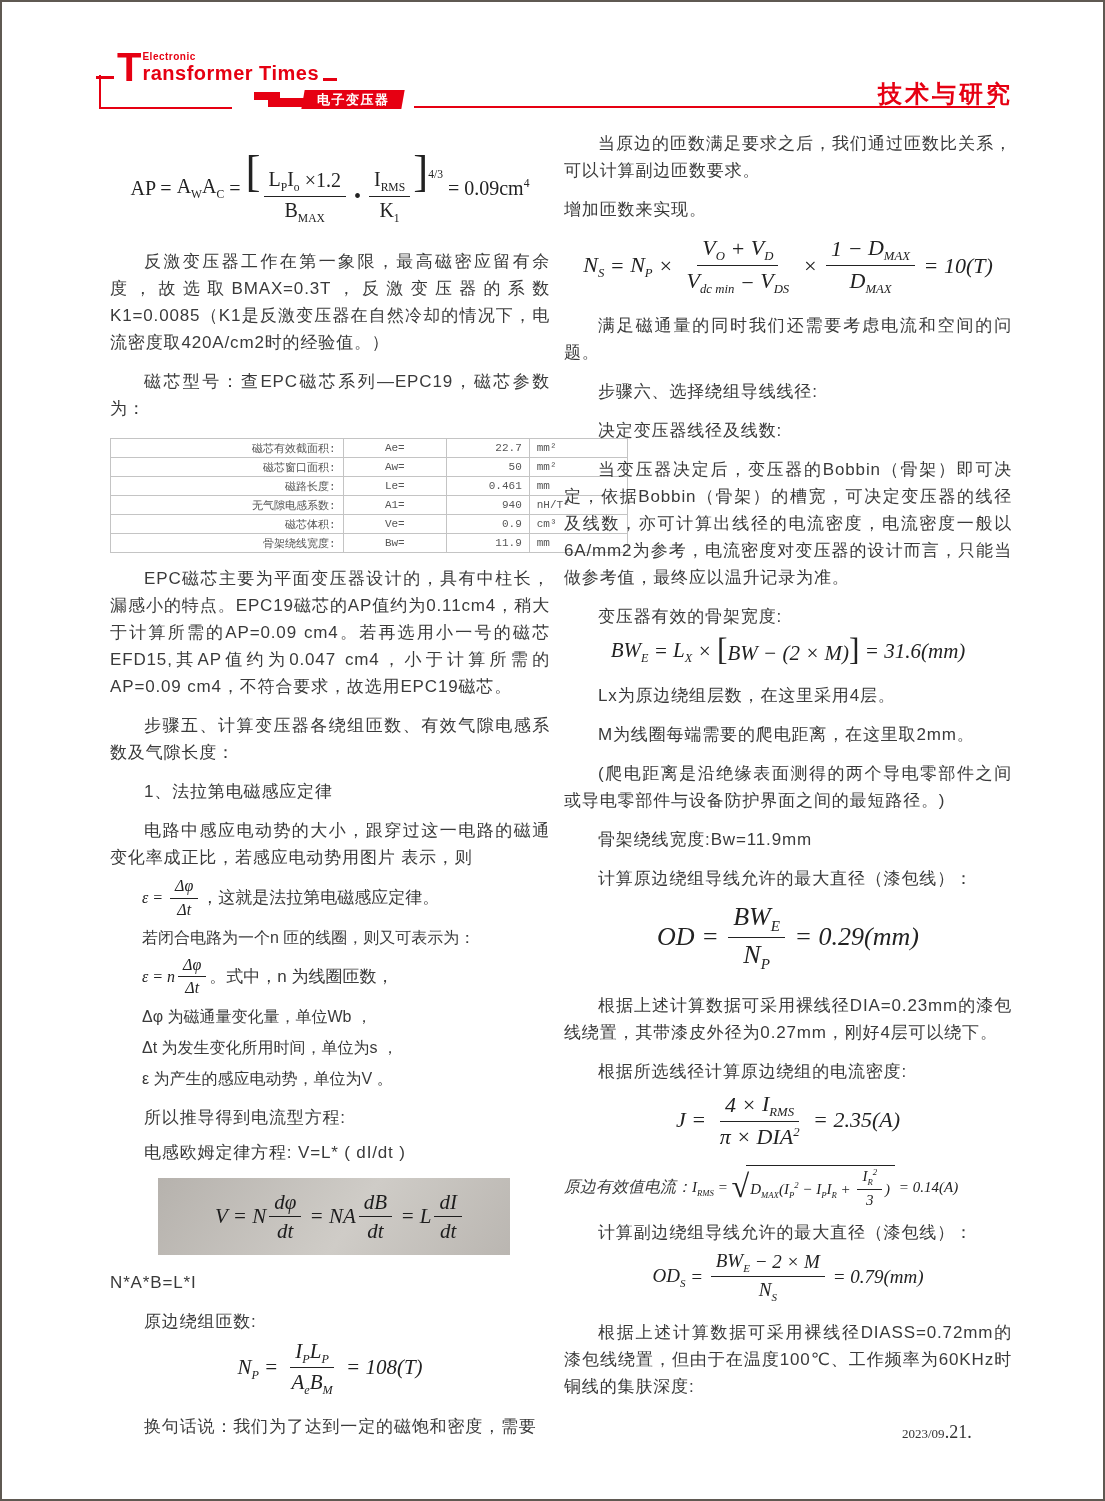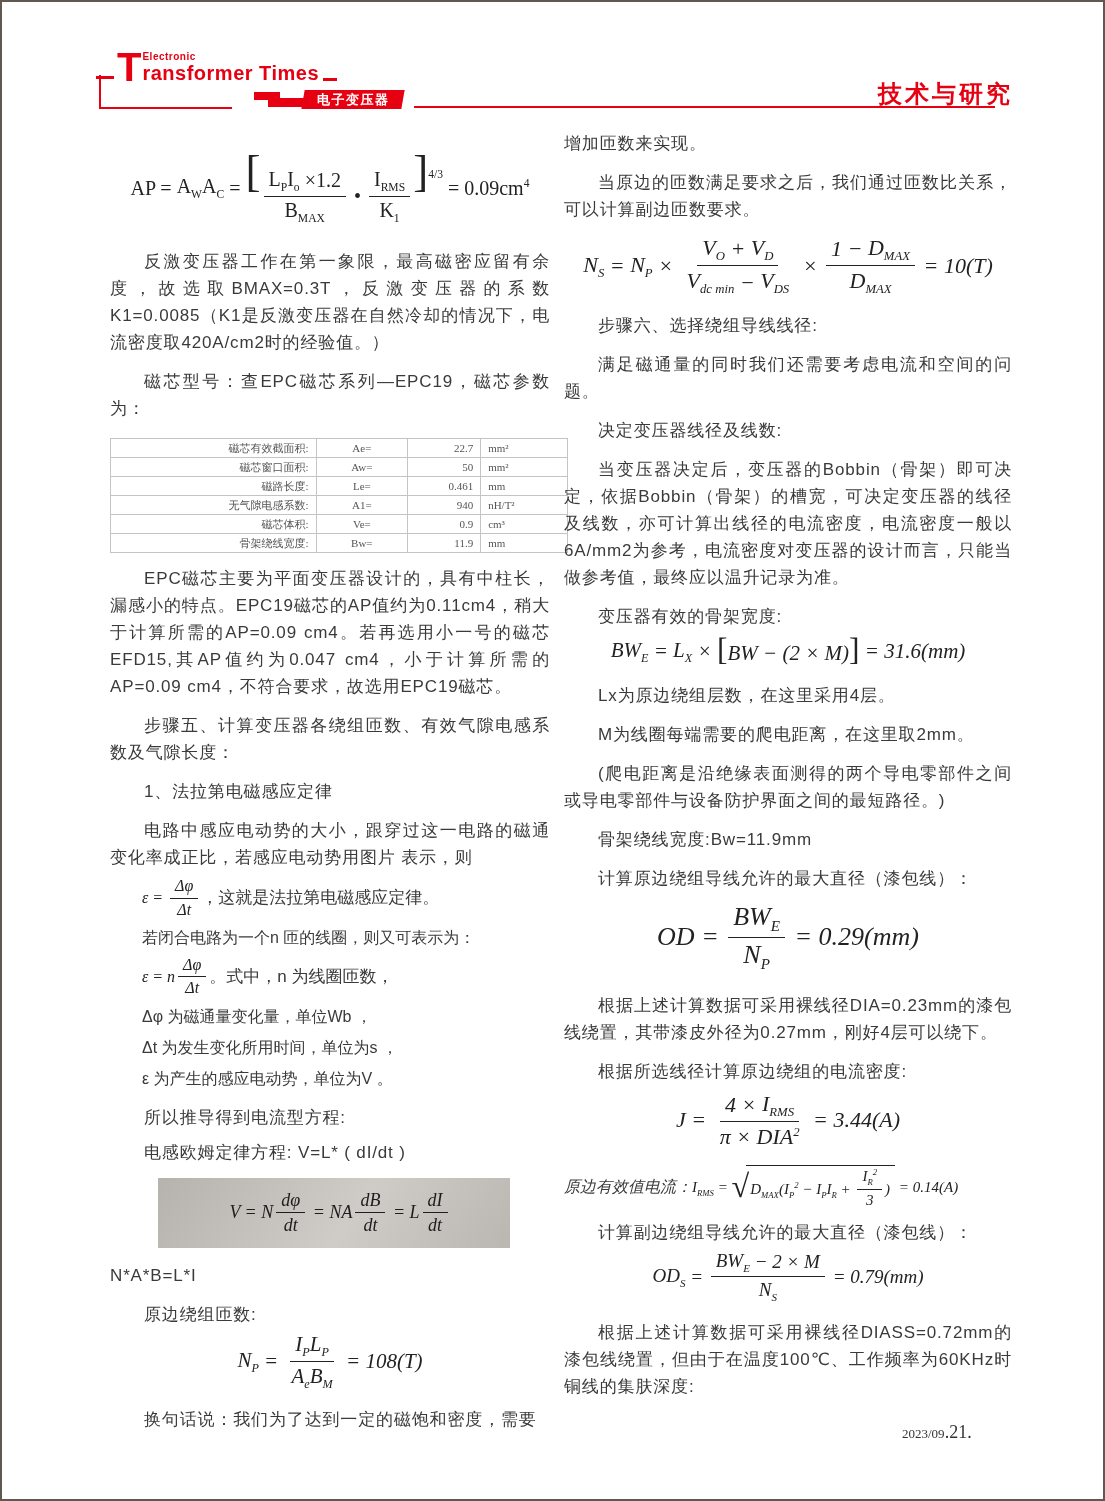--- a/index.html
+++ b/index.html
@@ -47,22 +47,22 @@
   .msqrt{display:inline-flex;align-items:center;}
   .msign{font-size:2.15em;line-height:0.8;font-weight:400;margin-right:-3px;font-style:normal;}
   .mrad{display:inline-flex;align-items:center;border-top:1.5px solid currentColor;padding:2px 5px 0 4px;}
   .mfence{font-size:2.25em;font-weight:300;line-height:0.85;font-style:normal;}
   .kfence{font-size:1.5em;font-weight:300;line-height:0.9;font-style:normal;}
   .photo{background:linear-gradient(125deg,#b6b2ad 0%,#cfccc7 55%,#bab6b1 100%);
          padding:12px 20px;margin:4px 0 14px 48px;width:300px;justify-content:center;}
   .mixline{display:flex;align-items:center;font-size:17px;line-height:26px;margin:0 0 6px;}
   .mix-ind{padding-left:32px;}
   
-  table.core{border-collapse:collapse;width:458px;margin:16px 0 12px;
-             font-family:Liberation Serif, serif;font-size:11px;color:#555;}
+  table.core{border-collapse:collapse;width:518px;margin:16px 0 12px;
+             font-family:Liberation Mono, monospace;font-size:11px;color:#555;}
   table.core td{border:1px solid #c4c4c4;padding:1px 7px;height:16px;}
   td.c-label{width:45%;text-align:right;}
   td.c-sym{width:20%;text-align:center;}
   td.c-val{width:16%;text-align:right;}
   td.c-unit{width:19%;text-align:left;}
   
   .footer{position:absolute;left:900px;top:1420px;font-family:"Liberation Serif","DejaVu Serif",serif;color:#333;}
   .footer .issue{font-size:13px;}
   .footer .pno{font-size:18px;}
 </style>
@@ -152,44 +152,44 @@
       <span class="math m-it" style="font-size:16px;"><span class="mrow"><span>ε = n</span><span class="mfrac"><span class="mnum"><span>Δφ</span></span><span class="mden"><span>Δt</span></span></span></span></span>
       <span>。式中，n 为线圈匝数，</span>
     </div>
     <p class="fl">Δφ 为磁通量变化量，单位Wb ，</p>
     <p class="fl">Δt 为发生变化所用时间，单位为s ，</p>
     <p class="fl" style="margin-bottom:12px;">ε 为产生的感应电动势，单位为V 。</p>
 
     <p class="bt ind" style="margin-bottom:8px;">所以推导得到电流型方程:</p>
     <p class="bt ind">电感欧姆定律方程: V=L* ( dI/dt )</p>
 
-    <div class="math m-it math-block photo" style="font-size:18px;color:#1d1d1d;padding-left:32px;">
+    <div class="math m-it math-block photo" style="font-size:21px;color:#1d1d1d;padding-left:32px;">
         <span class="mrow"><span>V = N</span><span class="mfrac"><span class="mnum"><span>dφ</span></span><span class="mden"><span>dt</span></span></span><span> = NA</span><span class="mfrac"><span class="mnum"><span>dB</span></span><span class="mden"><span>dt</span></span></span><span> = L</span><span class="mfrac"><span class="mnum"><span>dI</span></span><span class="mden"><span>dt</span></span></span></span>
       </div>
 
     <p class="bt">N*A*B=L*I</p>
     <p class="bt ind" style="margin-bottom:4px;">原边绕组匝数:</p>
 
     <div class="math m-it math-block" style="font-size:21px;">
         <span class="mrow"><span class="msub"><span>N</span><sub><span>P</span></sub></span><span> = </span><span class="mfrac"><span class="mnum"><span class="mrow"><span class="msub"><span>I</span><sub><span>P</span></sub></span><span class="msub"><span>L</span><sub><span>P</span></sub></span></span></span><span class="mden"><span class="mrow"><span class="msub"><span>A</span><sub><span>e</span></sub></span><span class="msub"><span>B</span><sub><span>M</span></sub></span></span></span></span><span> = 108(T)</span></span>
       </div>
 
     <p class="bt ind">换句话说：我们为了达到一定的磁饱和密度，需要</p>
   </div>
 
   <div class="col col-right">
+    <p class="bt ind">当原边的匝数满足要求之后，我们通过匝数比关系，可以计算副边匝数要求。</p>
     <p class="bt">增加匝数来实现。</p>
-    <p class="bt ind">当原边的匝数满足要求之后，我们通过匝数比关系，可以计算副边匝数要求。</p>
 
     <div class="math m-it math-block" style="font-size:22px;">
         <span class="mrow"><span class="msub"><span>N</span><sub><span>S</span></sub></span><span> = </span><span class="msub"><span>N</span><sub><span>P</span></sub></span><span> × </span><span class="mfrac"><span class="mnum"><span class="mrow"><span class="msub"><span>V</span><sub><span>O</span></sub></span><span> + </span><span class="msub"><span>V</span><sub><span>D</span></sub></span></span></span><span class="mden"><span class="mrow"><span class="msub"><span>V</span><sub><span>dc min</span></sub></span><span> − </span><span class="msub"><span>V</span><sub><span>DS</span></sub></span></span></span></span><span> × </span><span class="mfrac"><span class="mnum"><span class="mrow"><span>1 − </span><span class="msub"><span>D</span><sub><span>MAX</span></sub></span></span></span><span class="mden"><span class="mrow"><span class="msub"><span>D</span><sub><span>MAX</span></sub></span></span></span></span><span> = 10(T)</span></span>
       </div>
 
+    <p class="bt ind">满足磁通量的同时我们还需要考虑电流和空间的问题。</p>
     <p class="bt ind">步骤六、选择绕组导线线径:</p>
-    <p class="bt ind">满足磁通量的同时我们还需要考虑电流和空间的问题。</p>
     <p class="bt ind">决定变压器线径及线数:</p>
     <p class="bt ind">当变压器决定后，变压器的Bobbin（骨架）即可决定，依据Bobbin（骨架）的槽宽，可决定变压器的线径及线数，亦可计算出线径的电流密度，电流密度一般以6A/mm2为参考，电流密度对变压器的设计而言，只能当做参考值，最终应以温升记录为准。</p>
     <p class="bt ind" style="margin-bottom:6px;">变压器有效的骨架宽度:</p>
 
     <div class="math m-it math-block" style="font-size:21px;margin-top:0;">
         <span class="mrow"><span class="msub"><span>BW</span><sub><span>E</span></sub></span><span> = </span><span class="msub"><span>L</span><sub><span>X</span></sub></span><span> × </span><span class="mbr"><span class="kfence">[</span><span class="mrow"><span>BW − (2 × M)</span></span><span class="kfence">]</span></span><span> = 31.6(mm)</span></span>
       </div>
 
     <p class="bt ind">Lx为原边绕组层数，在这里采用4层。</p>
     <p class="bt ind">M为线圈每端需要的爬电距离，在这里取2mm。</p>
@@ -198,21 +198,21 @@
     <p class="bt ind" style="margin-bottom:6px;">计算原边绕组导线允许的最大直径（漆包线）：</p>
 
     <div class="math m-it math-block" style="font-size:26px;margin:10px 0 20px;">
         <span class="mrow"><span>OD = </span><span class="mfrac"><span class="mnum"><span class="mrow"><span class="msub"><span>BW</span><sub><span>E</span></sub></span></span></span><span class="mden"><span class="mrow"><span class="msub"><span>N</span><sub><span>P</span></sub></span></span></span></span><span> = 0.29(mm)</span></span>
       </div>
 
     <p class="bt ind">根据上述计算数据可采用裸线径DIA=0.23mm的漆包线绕置，其带漆皮外径为0.27mm，刚好4层可以绕下。</p>
     <p class="bt ind" style="margin-bottom:6px;">根据所选线径计算原边绕组的电流密度:</p>
 
     <div class="math m-it math-block" style="font-size:22px;">
-        <span class="mrow"><span>J = </span><span class="mfrac"><span class="mnum"><span class="mrow"><span>4 × </span><span class="msub"><span>I</span><sub><span>RMS</span></sub></span></span></span><span class="mden"><span class="mrow"><span>π × </span><span class="msup"><span>DIA</span><sup><span>2</span></sup></span></span></span></span><span> = 3.44(A)</span></span>
+        <span class="mrow"><span>J = </span><span class="mfrac"><span class="mnum"><span class="mrow"><span>4 × </span><span class="msub"><span>I</span><sub><span>RMS</span></sub></span></span></span><span class="mden"><span class="mrow"><span>π × </span><span class="msup"><span>DIA</span><sup><span>2</span></sup></span></span></span></span><span> = 2.35(A)</span></span>
       </div>
 
     <div class="mixline" style="margin:0 0 10px;">
       <span style="font-style:italic;font-size:16px;white-space:pre;">原边有效值电流：</span>
       <span class="math m-it" style="font-size:15px;"><span class="mrow"><span class="msub"><span>I</span><sub><span>RMS</span></sub></span><span> = </span><span class="msqrt"><span class="msign">√</span><span class="mrad"><span class="mrow"><span class="msub"><span>D</span><sub><span>MAX</span></sub></span><span>(</span><span class="msup"><span class="msub"><span>I</span><sub><span>P</span></sub></span><sup><span>2</span></sup></span><span> − </span><span class="msub"><span>I</span><sub><span>P</span></sub></span><span class="msub"><span>I</span><sub><span>R</span></sub></span><span> + </span><span class="mfrac"><span class="mnum"><span class="mrow"><span class="msup"><span class="msub"><span>I</span><sub><span>R</span></sub></span><sup><span>2</span></sup></span></span></span><span class="mden"><span class="mrow"><span>3</span></span></span></span><span>)</span></span></span></span><span> = 0.14(A)</span></span></span>
     </div>
 
     <p class="bt ind" style="margin-bottom:4px;">计算副边绕组导线允许的最大直径（漆包线）：</p>
 
     <div class="math m-it math-block" style="font-size:19px;">

